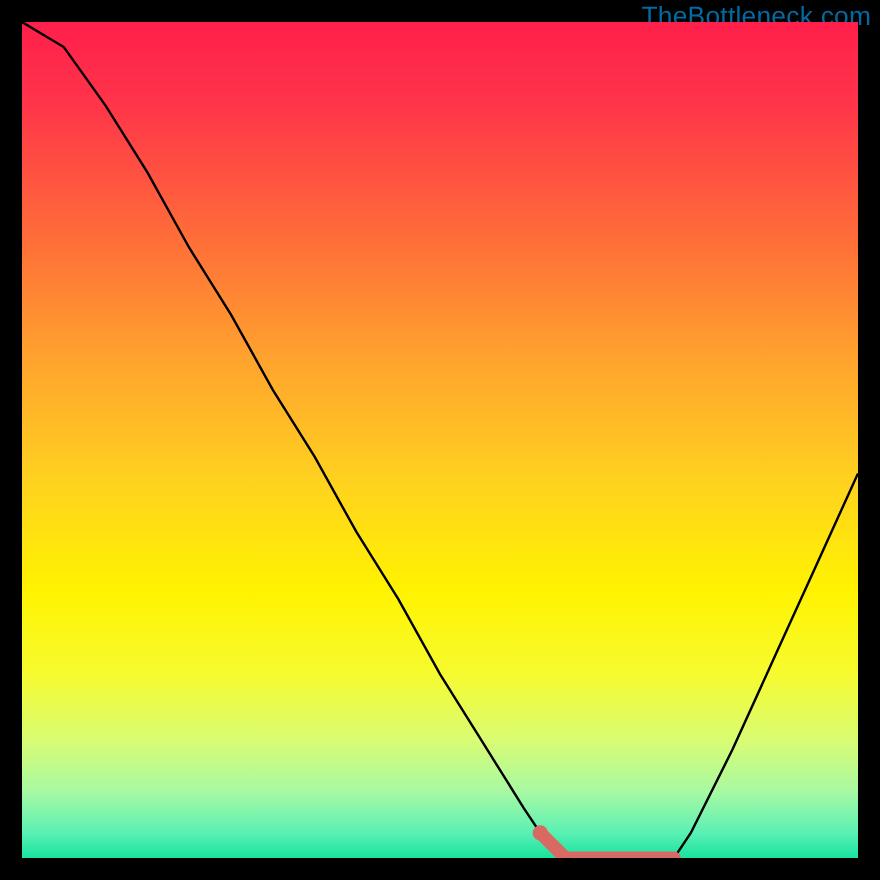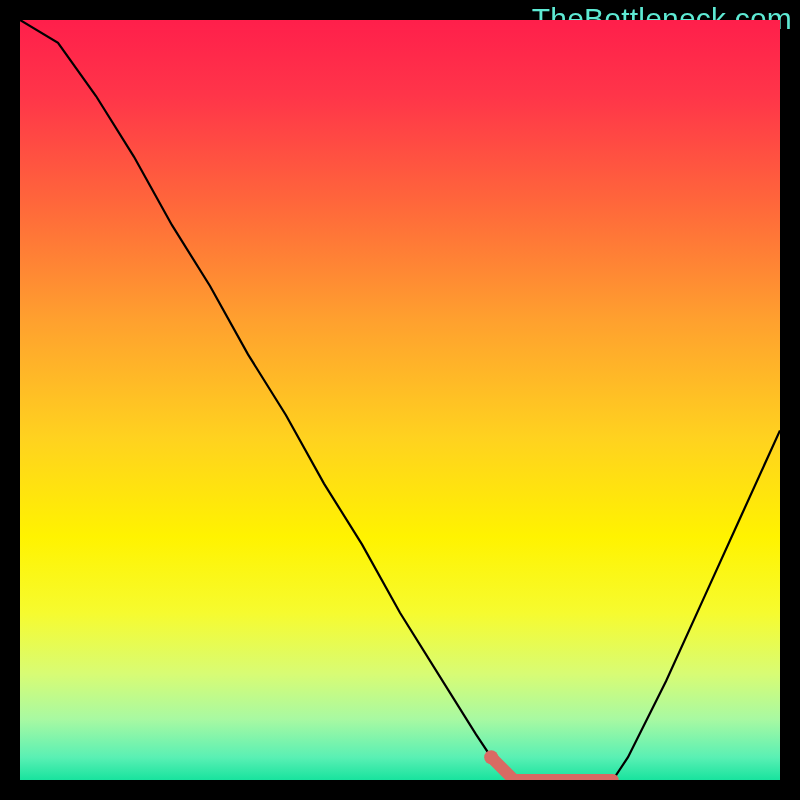--- a/index.html
+++ b/index.html
@@ -19,22 +19,22 @@
     height: 760px;
     background: #000;
   }
   svg {
     display: block;
   }
   .watermark {
     position: absolute;
     top: 2px;
     right: 8px;
-    color: #5eead4;
-    font-size: 30px;
+    color: #0369a1;
+    font-size: 24px;
     letter-spacing: 0.2px;
     font-weight: 400;
   }
 </style>
 </head>
 <body>
 
 <div class="watermark">TheBottleneck.com</div>
 
 <div class="frame">

